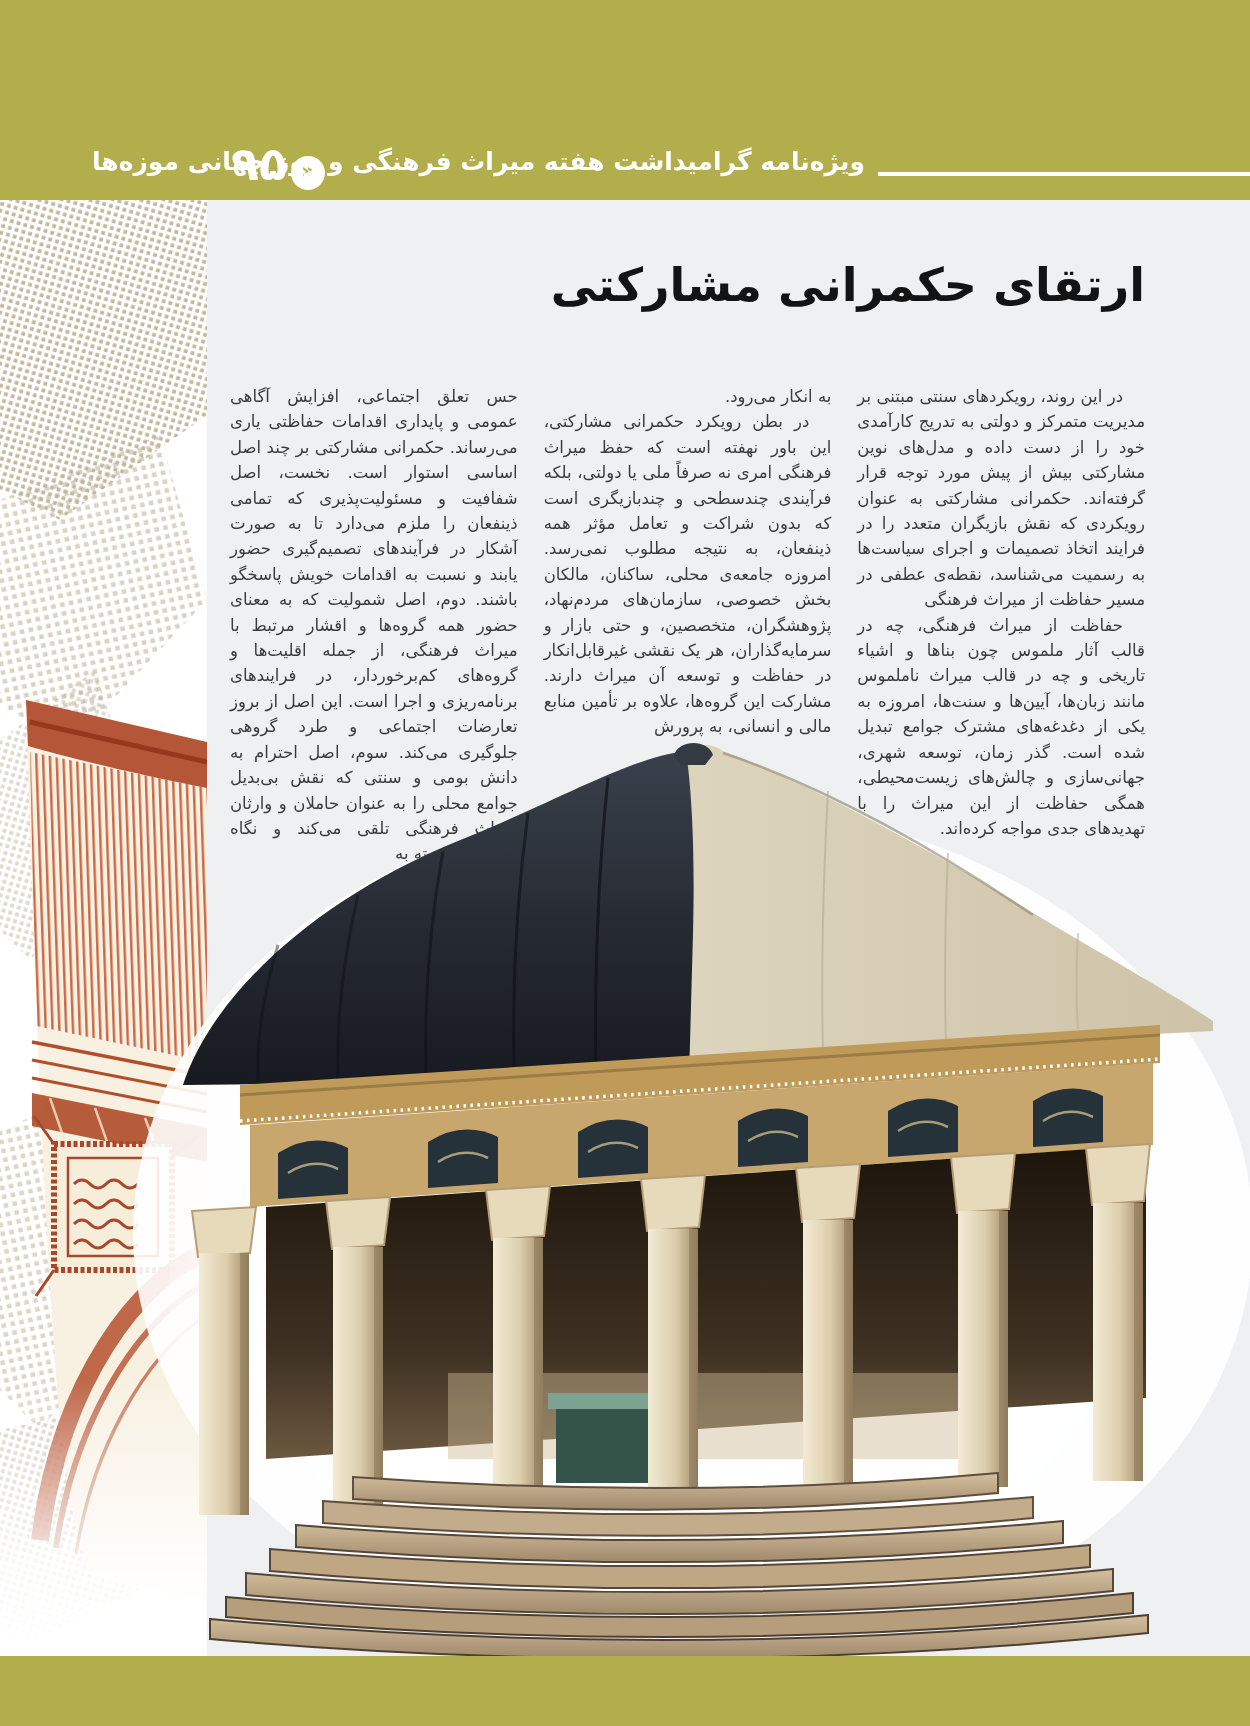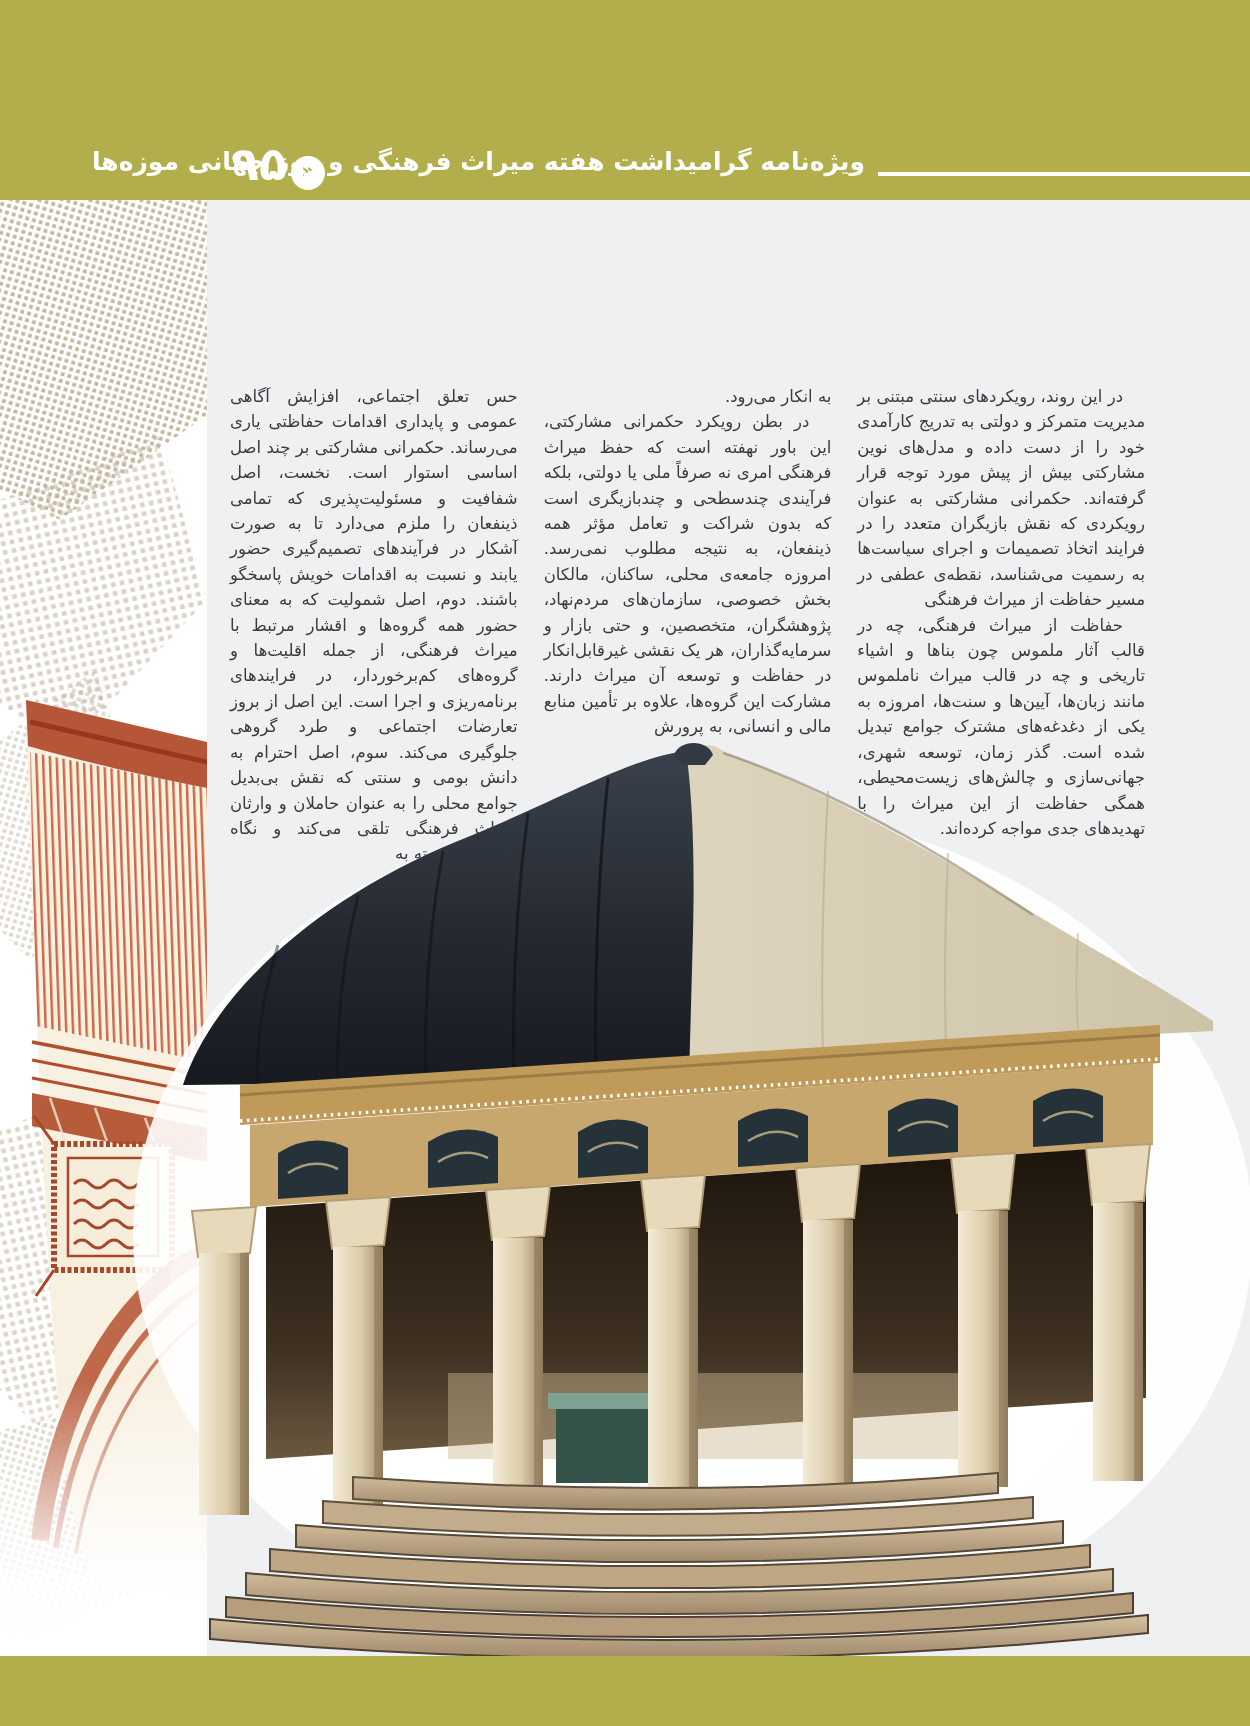--- a/index.html
+++ b/index.html
@@ -136,20 +136,21 @@
     <path d="M 40,1340 C 60,1180 140,1078 207,1052" stroke="#b5502f" stroke-width="18" fill="none" opacity="0.85"></path>
     <path d="M 56,1348 C 76,1205 152,1108 207,1084" stroke="#b5502f" stroke-width="6" fill="none" opacity="0.8"></path>
     <path d="M 76,1354 C 96,1228 162,1140 207,1116" stroke="#b5502f" stroke-width="3.5" fill="none" opacity="0.7"></path>
 
     <rect x="0" y="1180" width="207" height="276" fill="url(#fadeBottom)"></rect>
   </svg>
 </aside>
 
 <main class="content">
   <h1 class="article-title">
+    <span class="t1">ارتقای حکمرانی مشارکتی</span>
   </h1>
 
   <div class="columns">
 
     <div class="col">
       <p class="indent">در این روند، رویکردهای سنتی مبتنی بر مدیریت متمرکز و دولتی به تدریج کارآمدی خود را از دست داده و مدل‌های نوین مشارکتی بیش از پیش مورد توجه قرار گرفته‌اند. حکمرانی مشارکتی به عنوان رویکردی که نقش بازیگران متعدد را در فرایند اتخاذ تصمیمات و اجرای سیاست‌ها به رسمیت می‌شناسد، نقطه‌ی عطفی در مسیر حفاظت از میراث فرهنگی</p>
       <p class="indent">حفاظت از میراث فرهنگی، چه در قالب آثار ملموس چون بناها و اشیاء تاریخی و چه در قالب میراث ناملموس مانند زبان‌ها، آیین‌ها و سنت‌ها، امروزه به یکی از دغدغه‌های مشترک جوامع تبدیل شده است. گذر زمان، توسعه شهری، جهانی‌سازی و چالش‌های زیست‌محیطی، همگی حفاظت از این میراث را با تهدیدهای جدی مواجه کرده‌اند.</p>
     </div>
     <div class="col">
       <p>به انکار می‌رود.</p>

